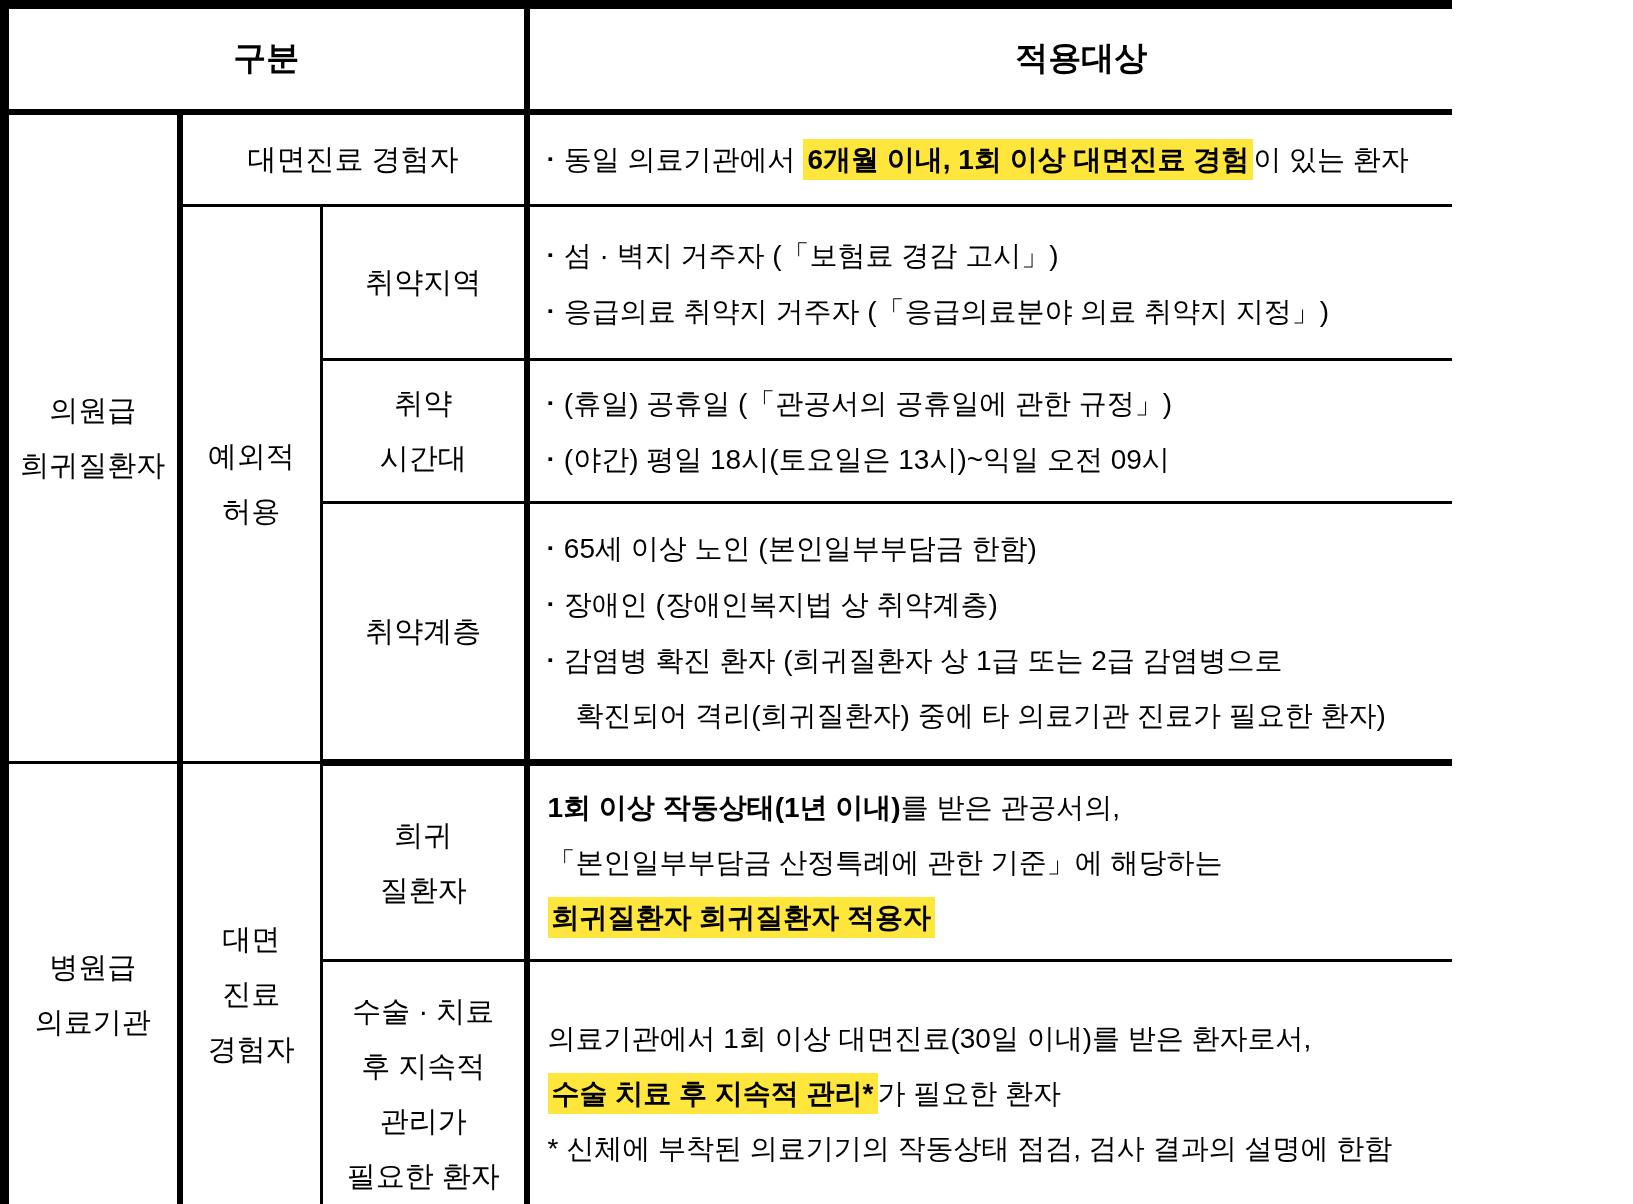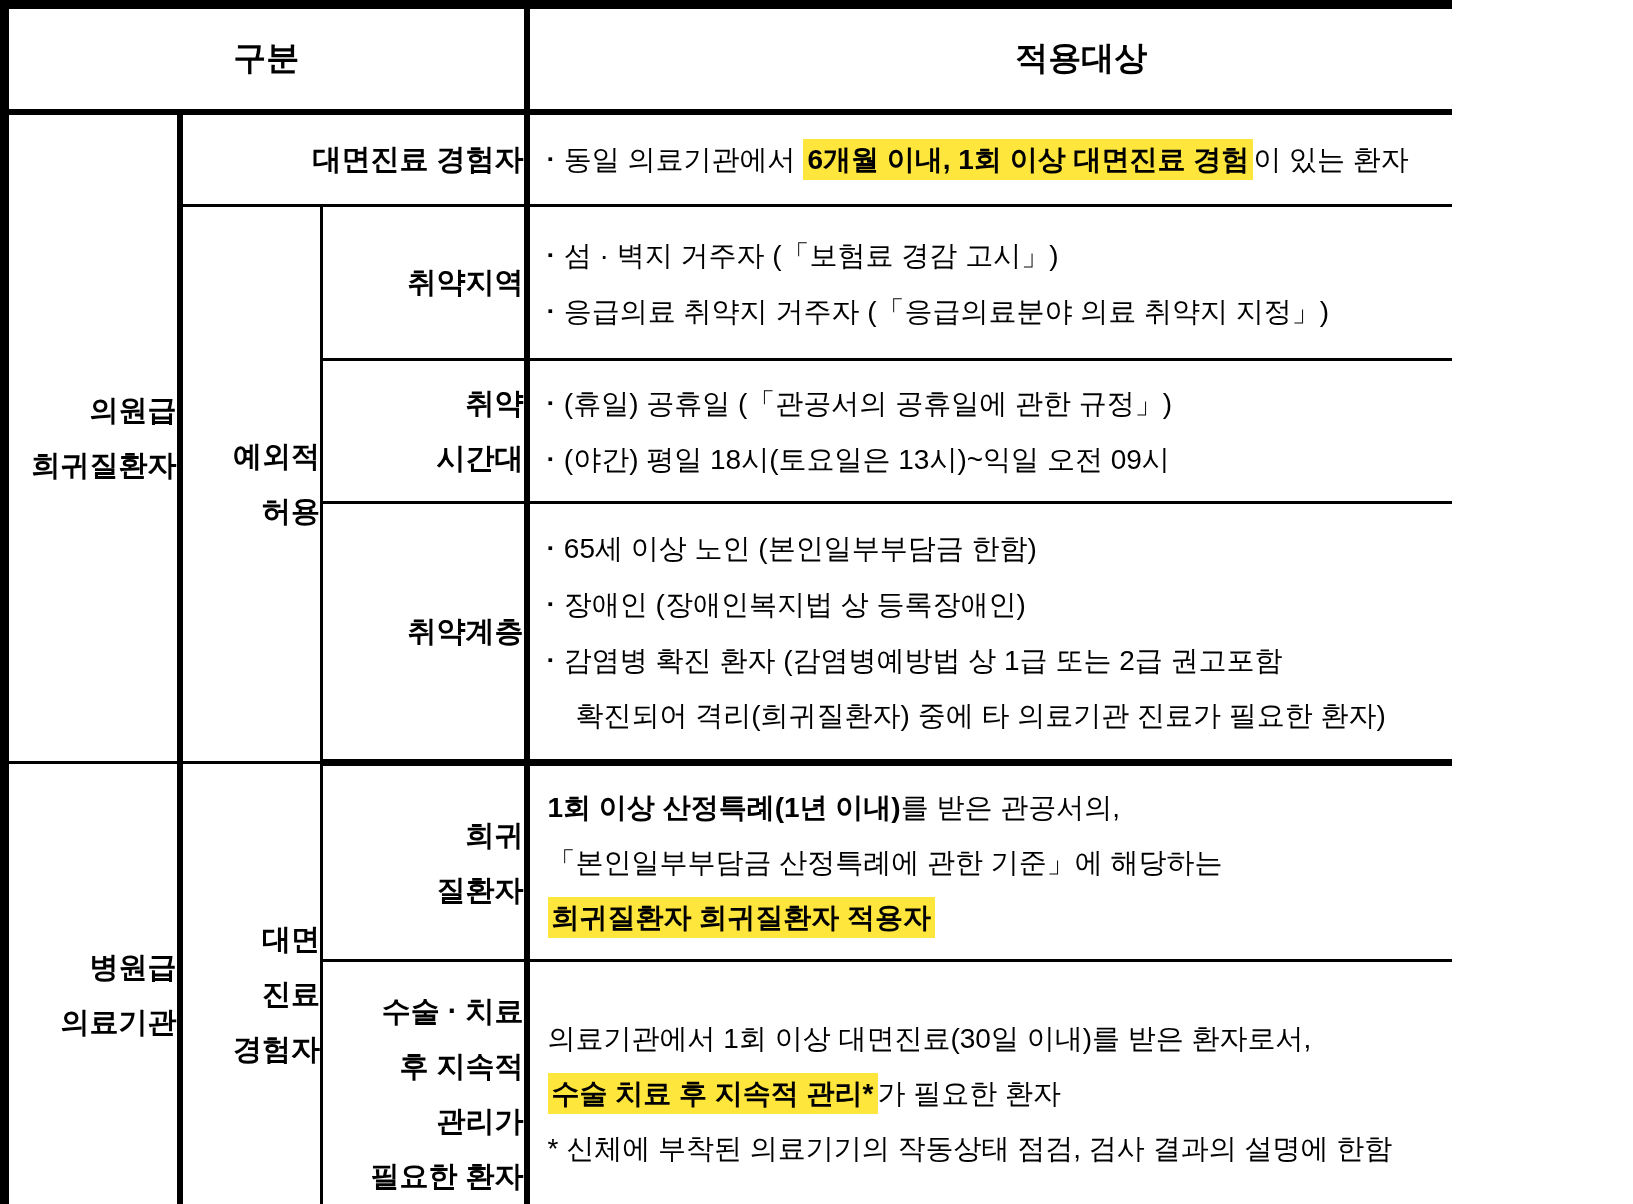--- a/index.html
+++ b/index.html
@@ -39,22 +39,22 @@
     background: var(--bg);
   }
   th {
     font-size: 33px;
     font-weight: bold;
     text-align: center;
     border-bottom-width: 6px;
   }
   td.lab {
     font-size: 29px;
-    font-weight: bold;
-    text-align: right;
+    font-weight: normal;
+    text-align: center;
     white-space: pre-line;
     line-height: 55px;
   }
   td.content {
     text-align: left;
     padding: 14px 20px 14px 18px;
     font-size: 28px;
   }
   .thick-right  { border-right-width: 6px; }
   .section-end  { border-bottom-width: 7px; }
@@ -128,36 +128,36 @@
         <td class="content">
             <div class="line"><span class="bullet">▪</span><span class="seg">(휴일) 공휴일 (「관공서의 공휴일에 관한 규정」)</span></div>
             <div class="line"><span class="bullet">▪</span><span class="seg">(야간) 평일 18시(토요일은 13시)~익일 오전 09시</span></div>
           </td>
       </tr>
 
       <tr class="rh4">
         <td class="lab thick-right section-end">취약계층</td>
         <td class="content section-end">
             <div class="line"><span class="bullet">▪</span><span class="seg">65세 이상 노인 (본인일부부담금 한함)</span></div>
-            <div class="line"><span class="bullet">▪</span><span class="seg">장애인 (장애인복지법 상 등록장애인)</span></div>
-            <div class="line"><span class="bullet">▪</span><span class="seg">감염병 확진 환자 (감염병예방법 상 1급 또는 2급 권고포함</span></div>
+            <div class="line"><span class="bullet">▪</span><span class="seg">장애인 (장애인복지법 상 취약계층)</span></div>
+            <div class="line"><span class="bullet">▪</span><span class="seg">감염병 확진 환자 (희귀질환자 상 1급 또는 2급 감염병으로</span></div>
             <div class="line indent"><span class="seg">확진되어 격리(희귀질환자) 중에 타 의료기관 진료가 필요한 환자)</span></div>
           </td>
       </tr>
 
       <tr class="rh5">
         <td rowspan="2" class="lab thick-right">병원급
 의료기관</td>
         <td rowspan="2" class="lab">대면
 진료
 경험자</td>
         <td class="lab thick-right">희귀
 질환자</td>
         <td class="content">
-            <div class="line"><span class="seg b">1회 이상 산정특례(1년 이내)</span><span class="seg">를 받은 관공서의,</span></div>
+            <div class="line"><span class="seg b">1회 이상 작동상태(1년 이내)</span><span class="seg">를 받은 관공서의,</span></div>
             <div class="line"><span class="seg">「본인일부부담금 산정특례에 관한 기준」에 해당하는</span></div>
             <div class="line"><span class="seg b hl">희귀질환자 희귀질환자 적용자</span></div>
           </td>
       </tr>
 
       <tr class="rh6">
         <td class="lab thick-right">수술 · 치료
 후 지속적
 관리가
 필요한 환자</td>

